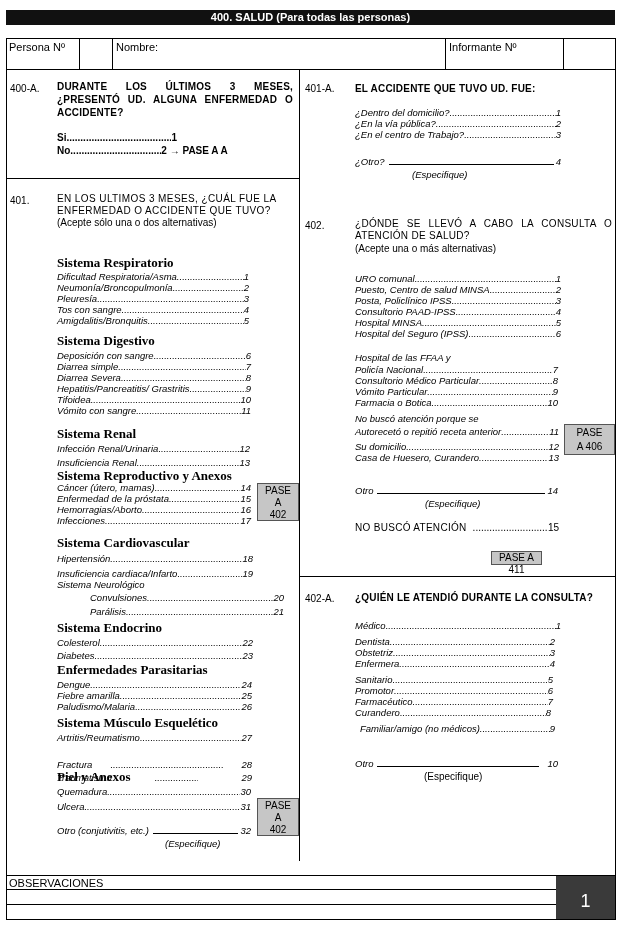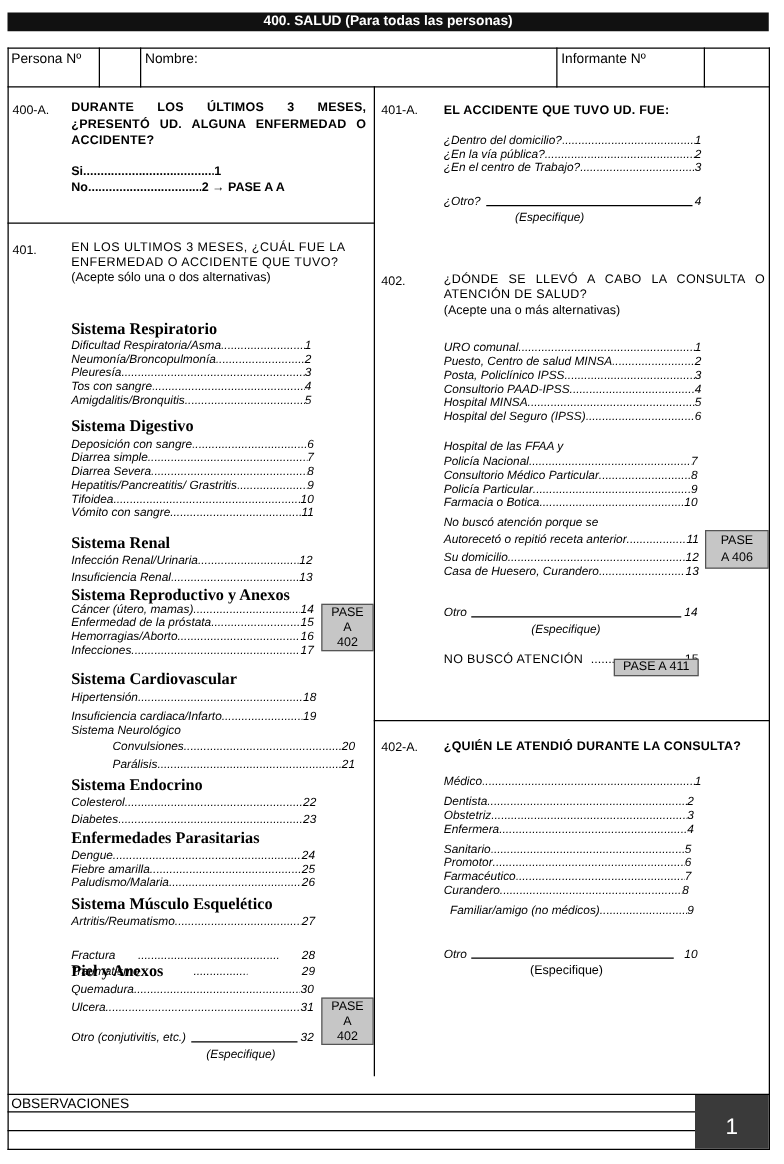--- a/index.html
+++ b/index.html
@@ -349,21 +349,21 @@
       <span class="lbl">Policía Nacional</span>
       <span class="dots"></span>
       <span class="code">7</span>
     </div>
   <div class="opt-row">
       <span class="lbl">Consultorio Médico Particular</span>
       <span class="dots"></span>
       <span class="code">8</span>
     </div>
   <div class="opt-row">
-      <span class="lbl">Policía Particular</span>
+      <span class="lbl">Vómito Particular</span>
       <span class="dots"></span>
       <span class="code">9</span>
     </div>
   <div class="opt-row">
       <span class="lbl">Farmacia o Botica</span>
       <span class="dots"></span>
       <span class="code">10</span>
     </div>
 </div>
 <div class="opt" style="left:355px; top:413px;">No buscó atención porque se</div>
@@ -394,21 +394,21 @@
   <span style="flex:1; border-bottom:1px solid #000; margin:0 2px 2px 4px;"></span>
   <span>14</span>
 </div>
 <div class="especifique" style="left:425px; top:498px;">(Especifique)</div>
 
 <div class="abs" style="left:355px; top:522px; width:204px; display:flex; font-size:10px;">
   <span style="white-space:nowrap; letter-spacing:0.3px;">NO BUSCÓ ATENCIÓN</span>
   <span style="flex:1; overflow:hidden; white-space:nowrap; margin-left:6px;">.....................................................</span>
   <span>15</span>
 </div>
-<div class="pase-box" style="left:491px; top:527px; width:68px; height:14px; line-height:12px; font-size:10px;">PASE A 411</div>
+<div class="pase-box" style="left:491px; top:551px; width:51px; height:14px; line-height:12px; font-size:10px;">PASE A 411</div>
 
 <div class="qnum" style="left:305px; top:593px;">402-A.</div>
 <div class="qtext-bold" style="left:355px; top:591px;">¿QUIÉN LE ATENDIÓ DURANTE LA CONSULTA?</div>
 <div class="opt" style="left:355px; top:620px; width:206px;">
   <div class="opt-row" style="margin-bottom:5px;">
       <span class="lbl">Médico</span>
       <span class="dots"></span>
       <span class="code">1</span>
     </div>
   <div class="opt-row" style="width:200px;">

